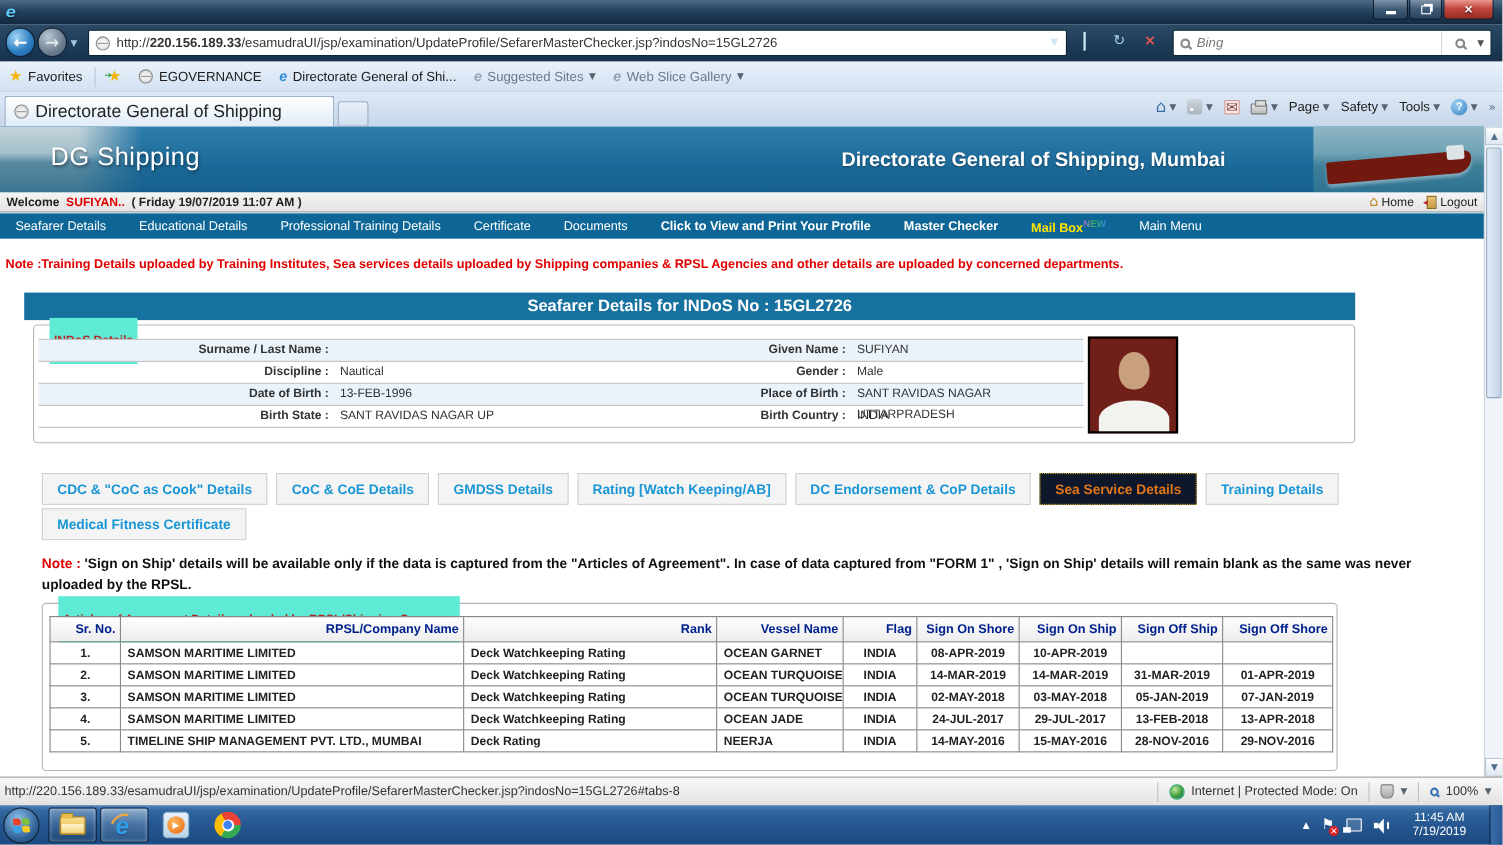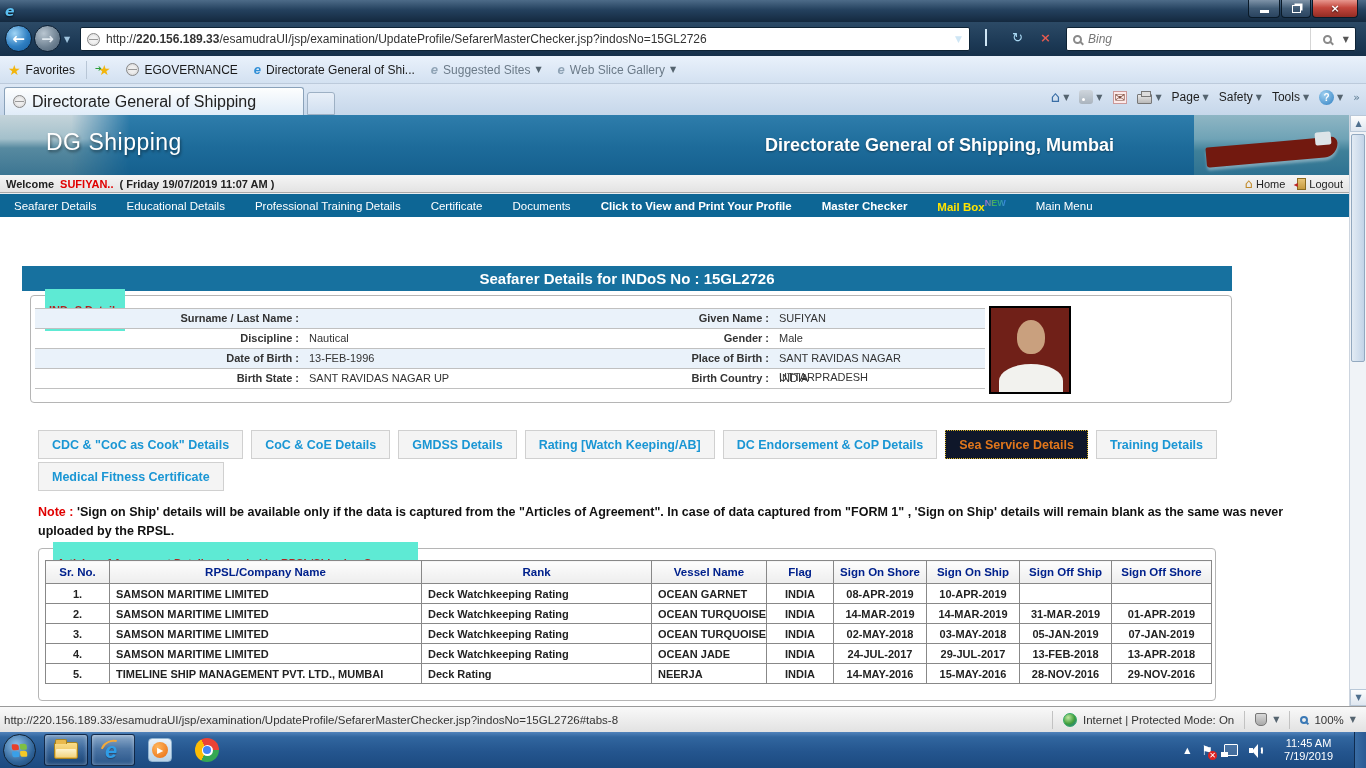--- a/index.html
+++ b/index.html
@@ -158,21 +158,21 @@
     color:#1a96d4; font-weight:bold; font-size:12.5px; display:flex; align-items:center; white-space:nowrap; }
   .stab.active { background:#0f172a; color:#e0761c; border:1px dotted #d8b426; }
 
   .note2 { position:absolute; left:38px; top:388px; width:1302px; font-size:12.5px; font-weight:bold;
     color:#111; line-height:1.5; }
   .note2 .red { color:#e00000; }
 
   .fs-agree { left:38px; top:433px; width:1178px; height:153px; }
   .agree-table { position:absolute; left:6px; top:11px; border-collapse:collapse; table-layout:fixed; width:1166px; }
   .agree-table th { border:1px solid #888; background:linear-gradient(#fdfdfd,#ededed); color:#00218c;
-    font-size:11.5px; font-weight:bold; height:23px; text-align:center; padding:0 4px; overflow:hidden; }
+    font-size:11.5px; font-weight:bold; height:23px; text-align:right; padding:0 4px; overflow:hidden; }
   .agree-table td { border:1px solid #888; font-size:11px; font-weight:bold; color:#222; height:20px;
     padding:0 6px; white-space:nowrap; overflow:hidden; }
   .tc { text-align:center; } .tl { text-align:left; }
 
   .vscroll { position:absolute; right:0; top:0; width:17px; height:591px; background:#f0f3f7;
     border-left:1px solid #cdd5df; }
   .sarrow { position:absolute; left:0; width:17px; height:17px; display:flex; align-items:center;
     justify-content:center; font-size:8px; color:#50708e; background:linear-gradient(#fdfdfd,#dfe7f0);
     border:1px solid #b9c8d8; }
   .sarrow.up { top:0; } .sarrow.down { bottom:0; }
@@ -392,20 +392,21 @@
     <span class="nav-item">Educational Details</span>
     <span class="nav-item">Professional Training Details</span>
     <span class="nav-item">Certificate</span>
     <span class="nav-item">Documents</span>
     <span class="nav-item b">Click to View and Print Your Profile</span>
     <span class="nav-item b">Master Checker</span>
     <span class="nav-item mail"><span>Mail Box</span><span class="new-badge">NEW</span></span>
     <span class="nav-item">Main Menu</span>
   </div>
 
+  <div class="notice">Note :Training Details uploaded by Training Institutes, Sea services details uploaded by Shipping companies &amp; RPSL Agencies and other details are uploaded by concerned departments.</div>
 
   <div class="page-title-bar">Seafarer Details for INDoS No : 15GL2726</div>
 
   <div class="fieldset fs-indos">
     <div class="legend">INDoS Details</div>
     <div class="indos-table">
       <div class="indos-row odd">
         <span class="ilabel">Surname / Last Name :</span>
         <span class="ivalue"></span>
         <span class="ilabel">Given Name :</span>

